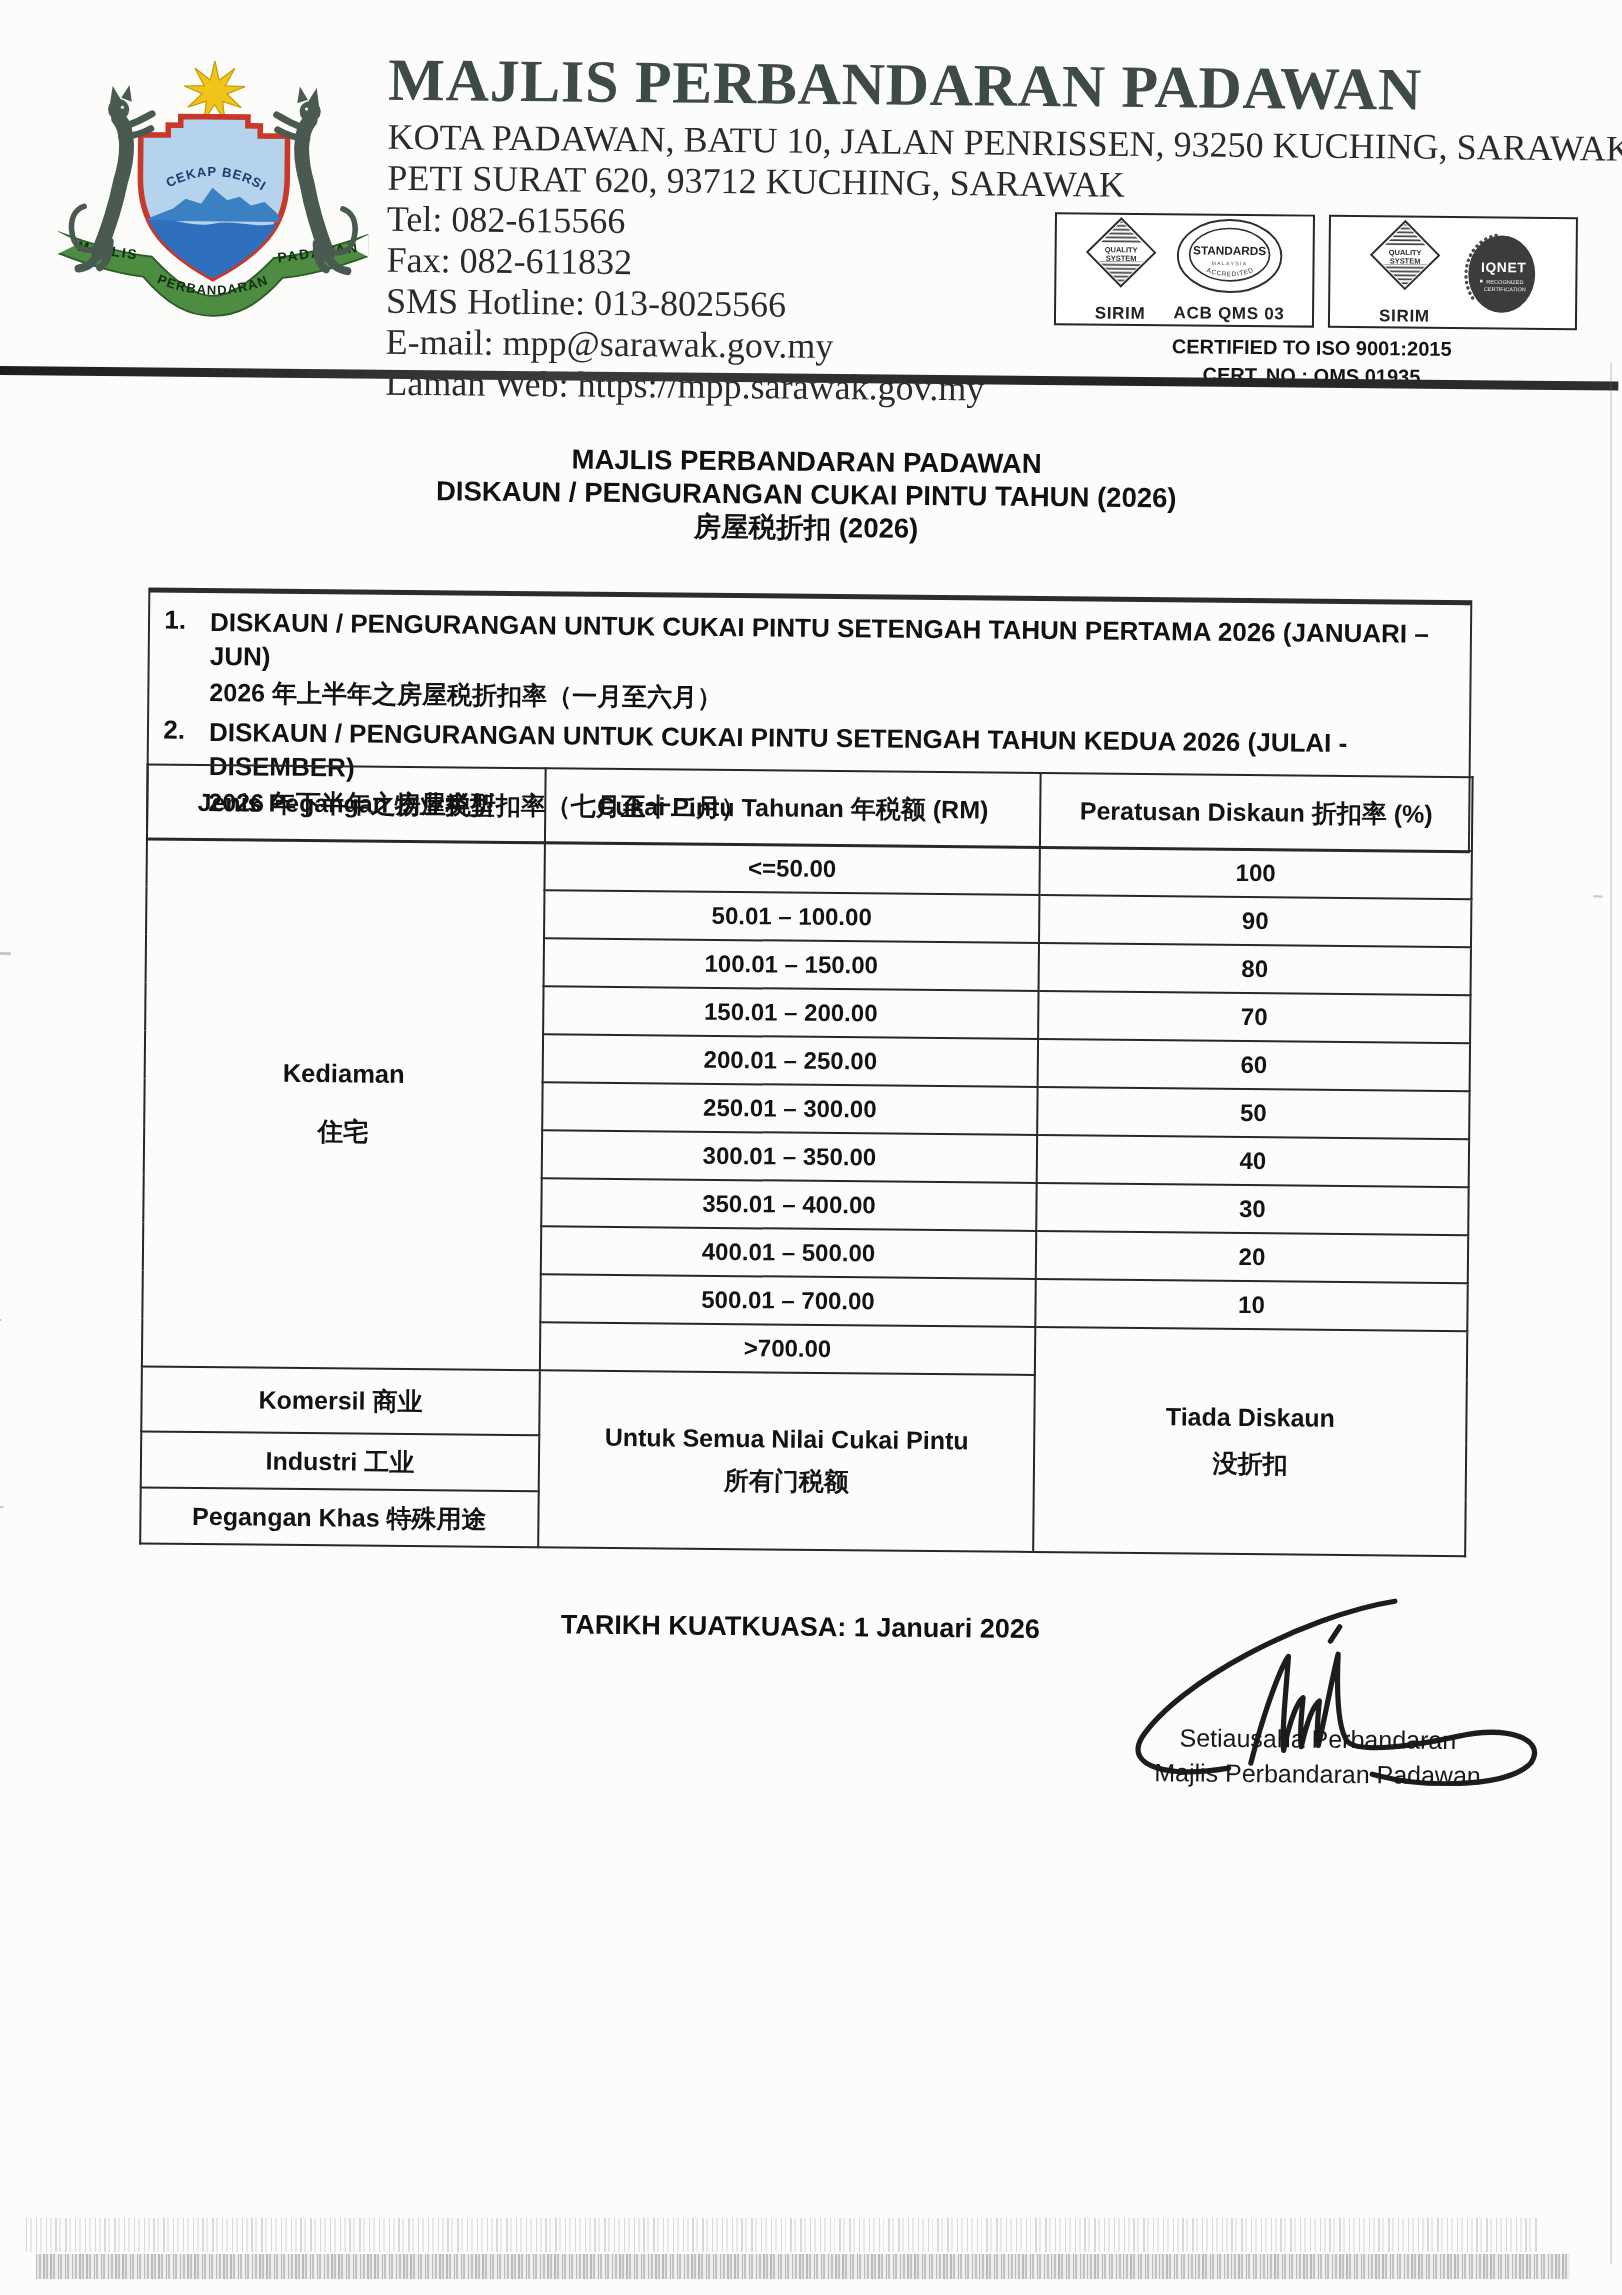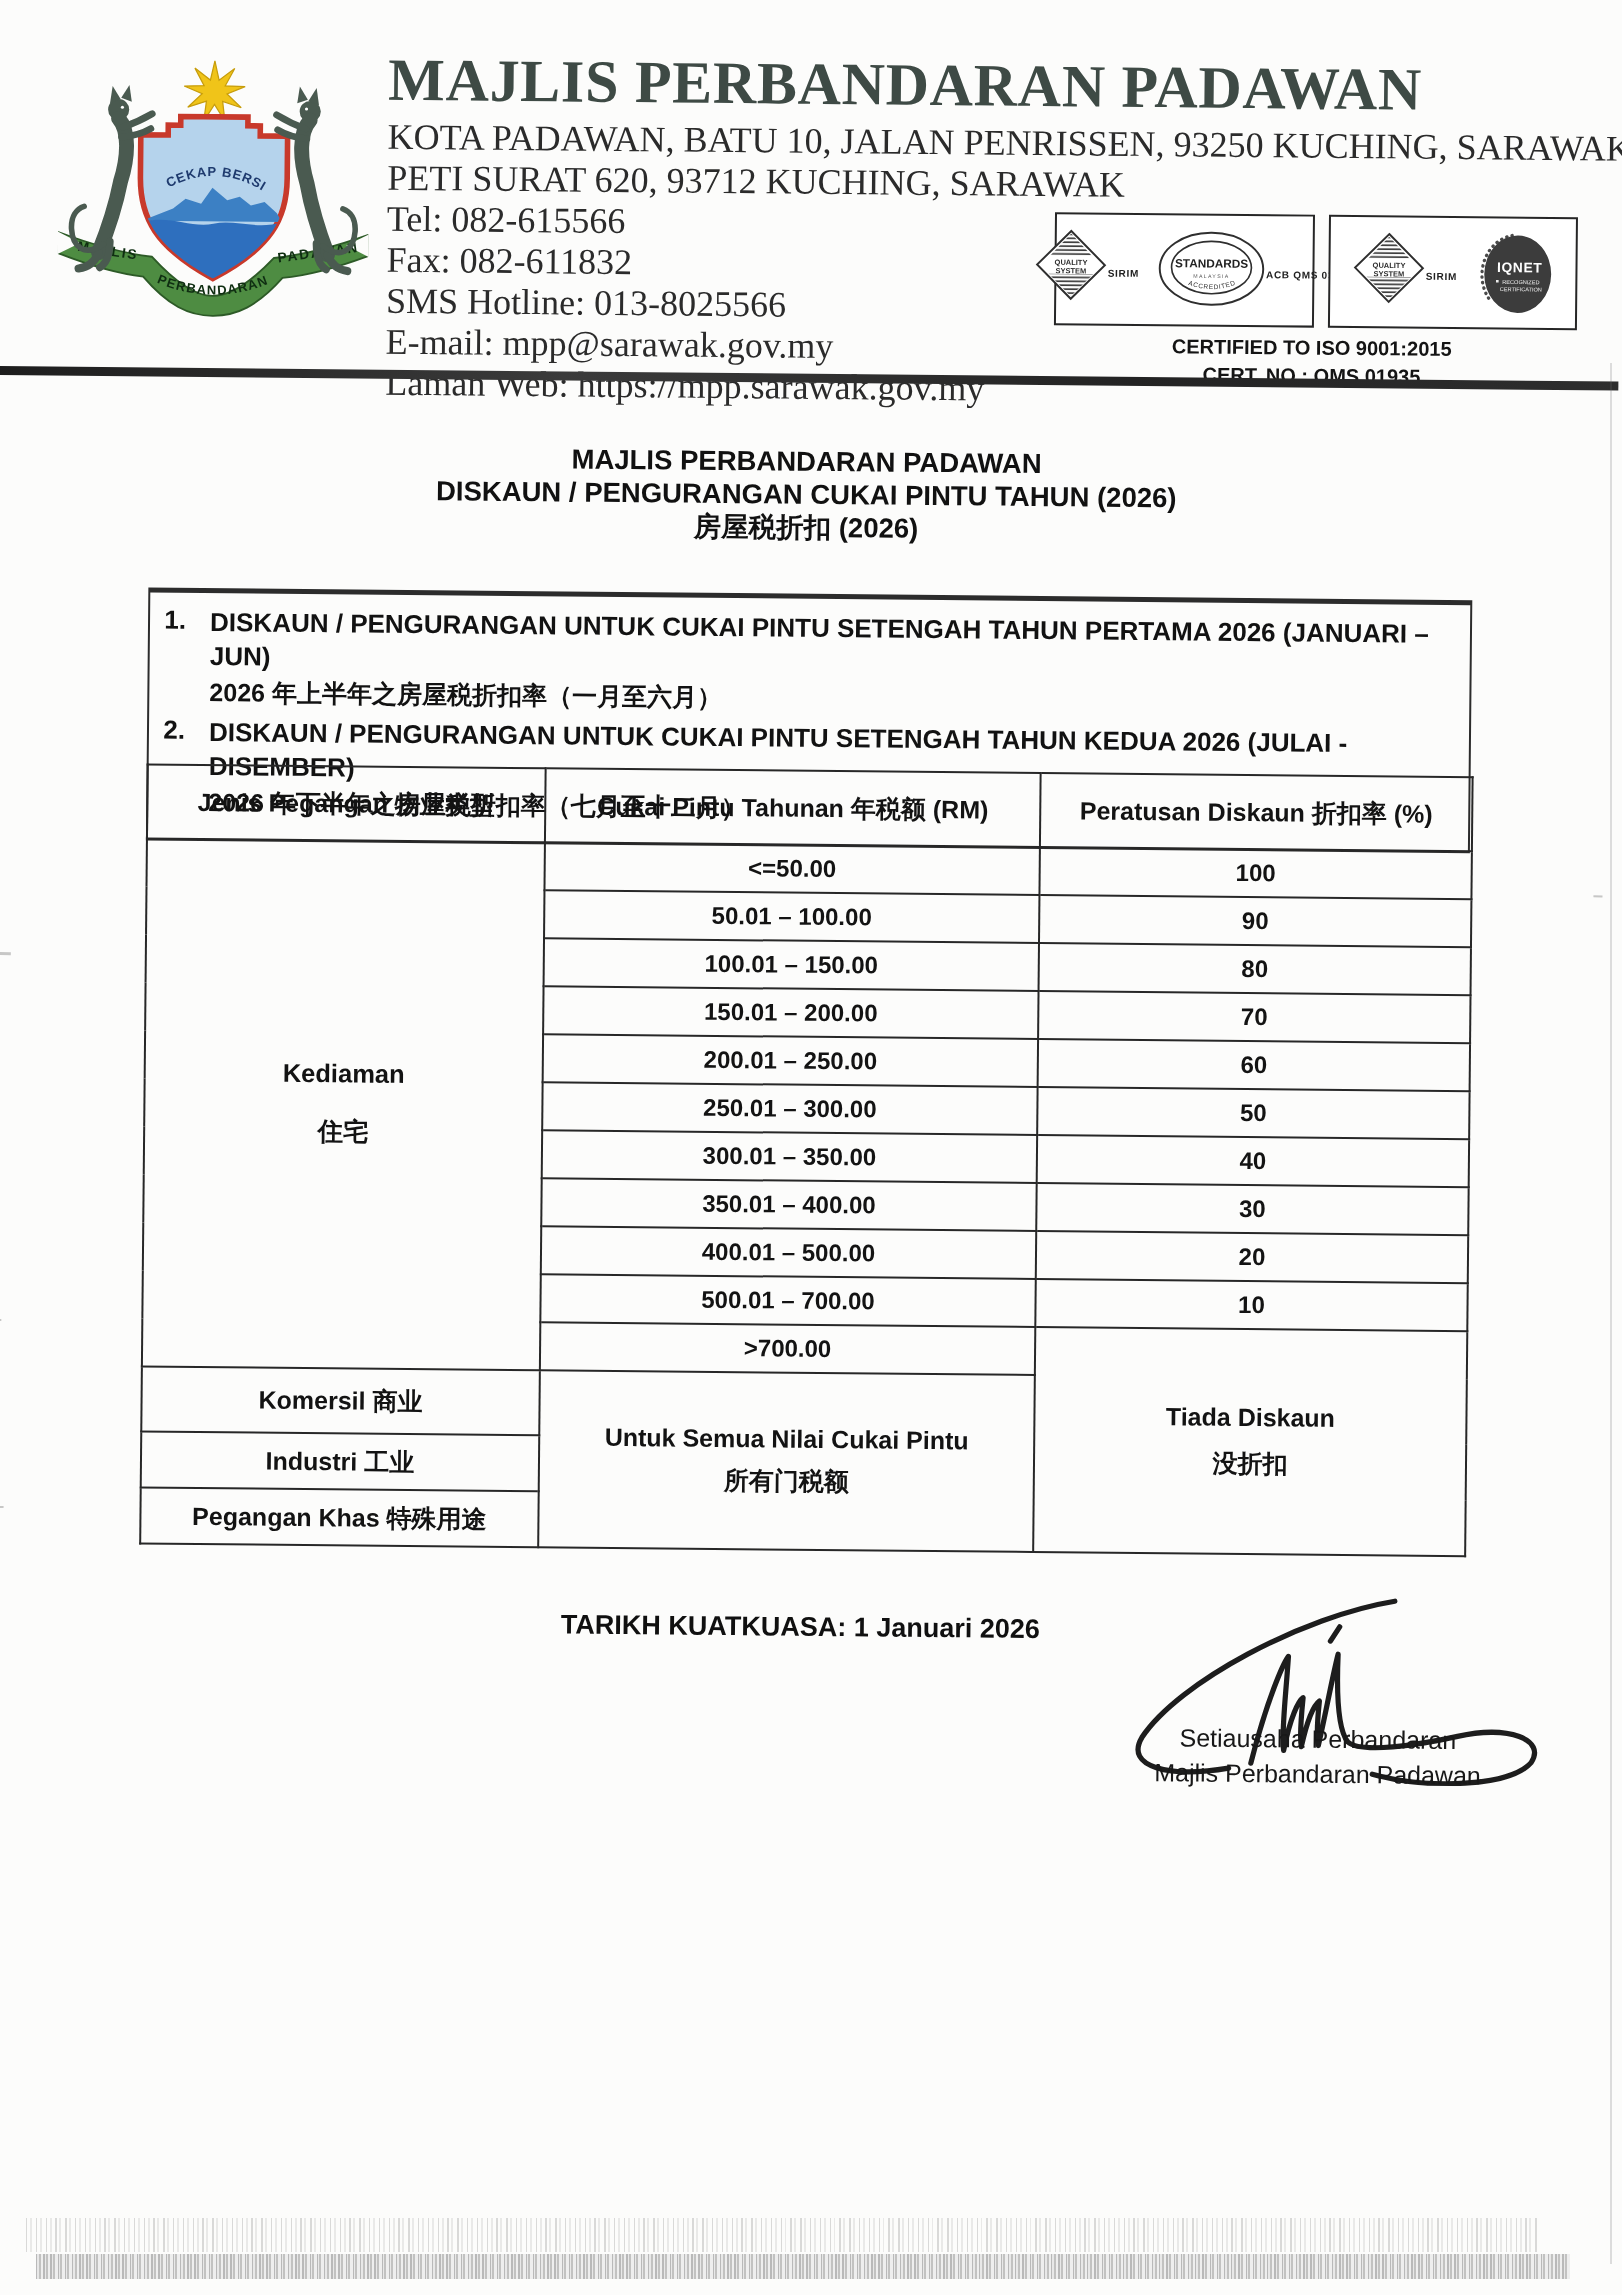--- a/index.html
+++ b/index.html
@@ -15,22 +15,22 @@
   .org-name{font-family:"Liberation Serif",serif;font-weight:bold;font-size:60px;line-height:65px;
             color:#3e4a45;letter-spacing:0.7px;white-space:nowrap;}
   .addr{font-family:"Liberation Serif",serif;font-size:36px;line-height:41px;color:#2b2b2b;
         margin-top:3.9px;white-space:nowrap;}
 
   .badges{position:absolute;left:1057px;top:202px;display:flex;gap:14.4px;}
   .badge-box{height:113px;border:2.6px solid #262626;background:#fff;box-sizing:border-box;
              display:flex;align-items:center;justify-content:center;gap:17px;padding:0 11.8px;}
   .badge-box.b1{width:260px;}
   .badge-box.b2{width:249px;}
-  .badge{display:flex;align-items:center;}
-  .badge-label{font-size:10px;font-weight:bold;letter-spacing:0.7px;color:#222;margin-top:7px;white-space:nowrap;}
+  .badge{display:flex;flex-direction:column;align-items:center;}
+  .badge-label{font-size:17px;font-weight:bold;letter-spacing:0.7px;color:#222;margin-top:7px;white-space:nowrap;}
   .cert-lines{position:absolute;left:1040px;top:321px;width:550px;text-align:center;
               font-weight:bold;font-size:20px;line-height:28px;color:#141414;}
   .divider{position:absolute;left:0;top:366px;width:1622px;height:8.5px;
            background:linear-gradient(90deg,#1d1d1d,#3b3b3b 35%,#232323 70%,#2e2e2e);}
 
   
   .doc-title{position:absolute;left:0;top:437px;width:1622px;text-align:center;
              font-size:27.5px;font-weight:bold;line-height:33px;color:#111;}
 
   

